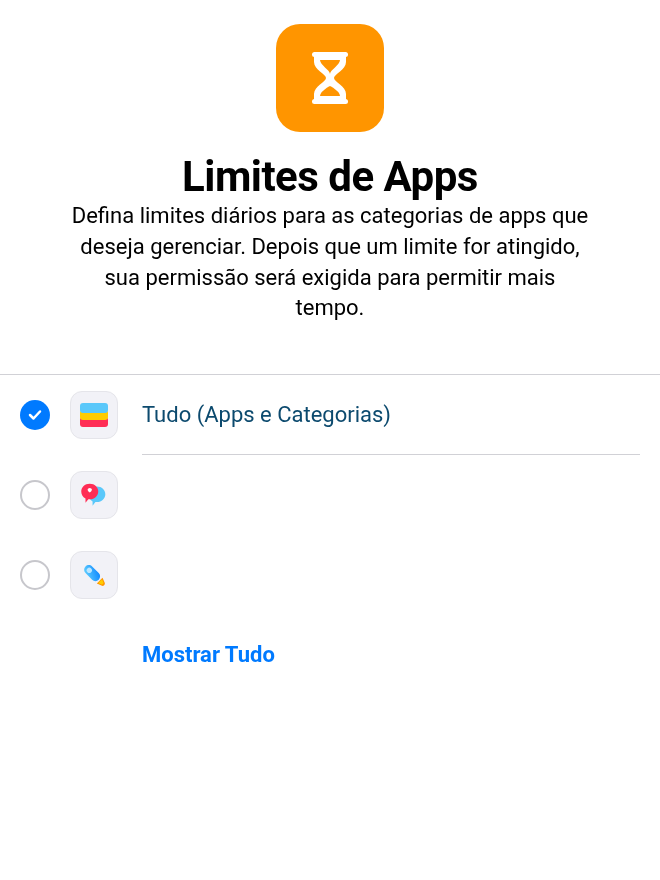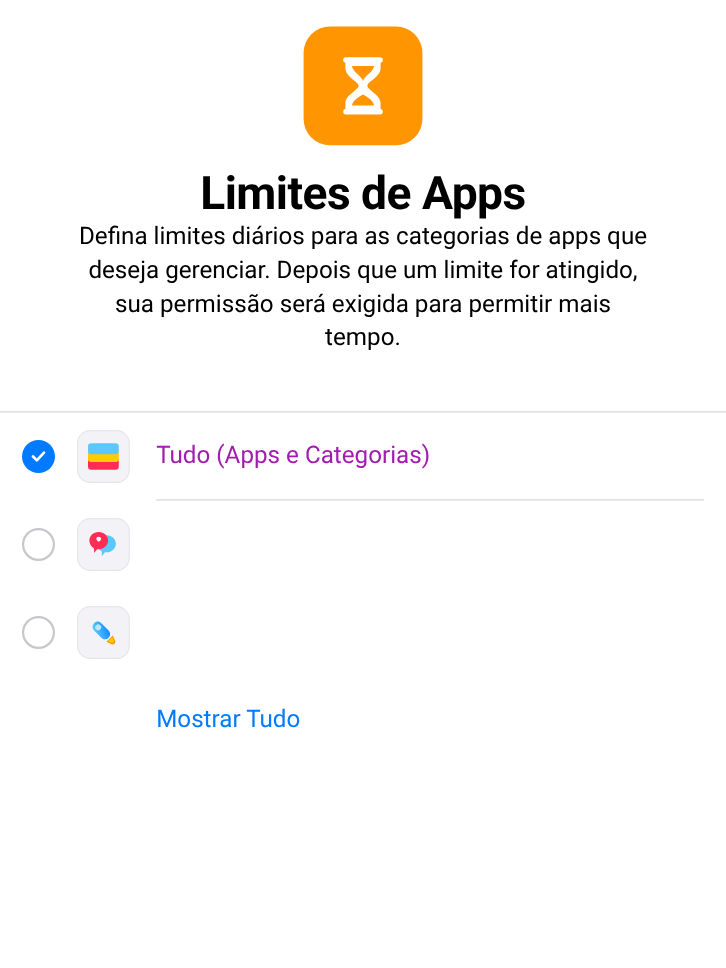--- a/index.html
+++ b/index.html
@@ -91,21 +91,21 @@
     .row-content {
       flex: 1;
       margin-left: 24px;
       height: 80px;
       display: flex;
       align-items: center;
       border-bottom: 1px solid #d1d1d6;
     }
     .row-label {
       font-size: 22px;
-      color: #a21caf;
+      color: #0c4a6e;
     }
     .show-all-row {
       display: flex;
       align-items: center;
       padding-left: 20px;
       min-height: 78px;
     }
     .show-all-spacer {
       width: 30px;
       flex-shrink: 0;
@@ -113,20 +113,21 @@
     .show-all-spacer2 {
       width: 48px;
       margin-left: 20px;
       flex-shrink: 0;
     }
     .show-all-link {
       font-size: 22px;
       color: #007AFF;
       margin-left: 24px;
       cursor: pointer;
+      font-weight: bold;
     }
     
     .layers-icon {
       position: relative;
       width: 30px;
       height: 24px;
     }
     .layer {
       position: absolute;
       left: 50%;

